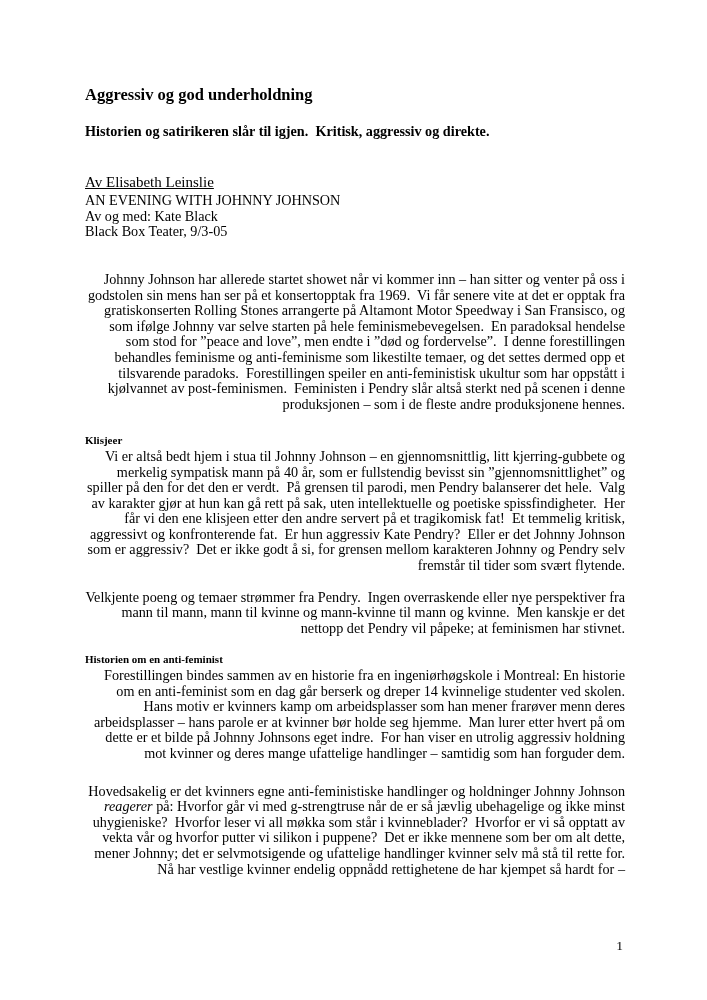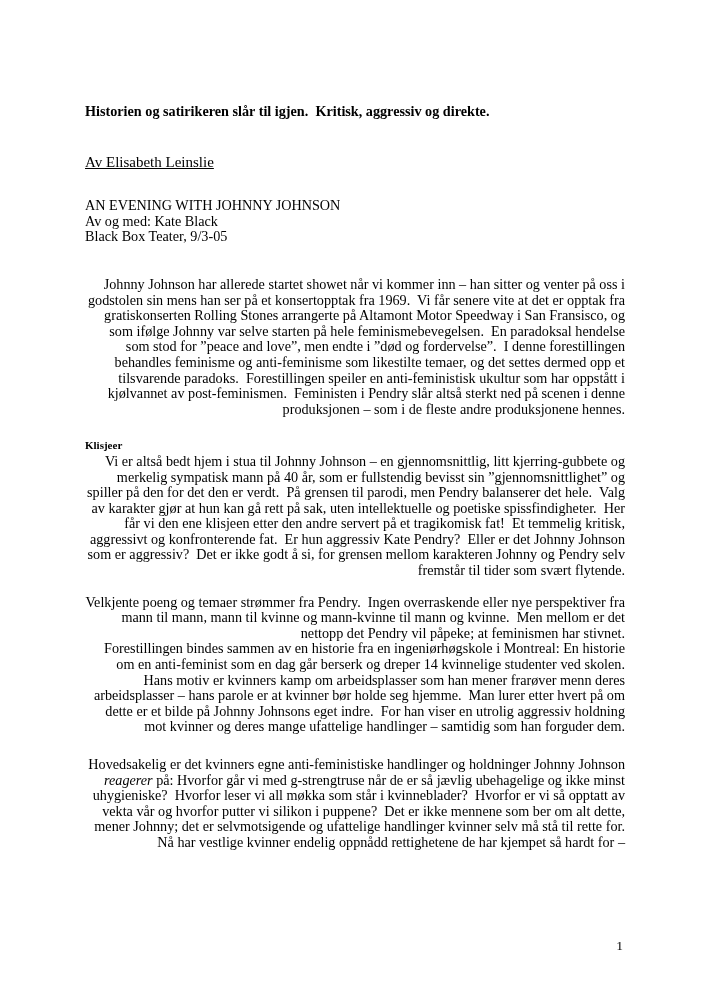--- a/index.html
+++ b/index.html
@@ -45,21 +45,21 @@
     line-height: 15.6px;
     font-weight: bold;
   }
   .byline {
     margin-top: 35px !important;
     font-size: 15px;
     line-height: 15.6px;
     text-decoration: underline;
   }
   .credits {
-    margin-top: 28px;
+    margin-top: 3px;
   }
   .credits p {
     font-size: 14.2px;
     line-height: 15.6px;
   }
   .body-para {
     font-size: 14.2px;
     line-height: 15.6px;
     text-align: right;
   }
@@ -81,39 +81,41 @@
     color: #000000;
   }
   em { }
 </style>
 </head>
 <body>
 
 <div class="page">
   <div class="content">
 
+    <h1 class="article-title">Aggressiv og god underholdning</h1>
 
     <p class="article-subtitle">Historien og satirikeren slår til igjen.  Kritisk, aggressiv og direkte.</p>
 
     <p class="byline">Av Elisabeth Leinslie</p>
 
     <div class="credits">
       <p>AN EVENING WITH JOHNNY JOHNSON</p>
       <p>Av og med: Kate Black</p>
       <p>Black Box Teater, 9/3-05</p>
     </div>
 
     <p class="body-para mt-intro">Johnny Johnson har allerede startet showet når vi kommer inn – han sitter og venter på oss i godstolen sin mens han ser på et konsertopptak fra 1969.  Vi får senere vite at det er opptak fra gratiskonserten Rolling Stones arrangerte på Altamont Motor Speedway i San Fransisco, og som ifølge Johnny var selve starten på hele feminismebevegelsen.  En paradoksal hendelse som stod for ”peace and love”, men endte i ”død og fordervelse”.  I denne forestillingen behandles feminisme og anti-feminisme som likestilte temaer, og det settes dermed opp et tilsvarende paradoks.  Forestillingen speiler en anti-feministisk ukultur som har oppstått i kjølvannet av post-feminismen.  Feministen i Pendry slår altså sterkt ned på scenen i denne produksjonen – som i de fleste andre produksjonene hennes.</p>
 
     <h2 class="section-heading mt-klisjeer">Klisjeer</h2>
 
     <p class="body-para">Vi er altså bedt hjem i stua til Johnny Johnson – en gjennomsnittlig, litt kjerring-gubbete og merkelig sympatisk mann på 40 år, som er fullstendig bevisst sin ”gjennomsnittlighet” og spiller på den for det den er verdt.  På grensen til parodi, men Pendry balanserer det hele.  Valg av karakter gjør at hun kan gå rett på sak, uten intellektuelle og poetiske spissfindigheter.  Her får vi den ene klisjeen etter den andre servert på et tragikomisk fat!  Et temmelig kritisk, aggressivt og konfronterende fat.  Er hun aggressiv Kate Pendry?  Eller er det Johnny Johnson som er aggressiv?  Det er ikke godt å si, for grensen mellom karakteren Johnny og Pendry selv fremstår til tider som svært flytende.</p>
 
-    <p class="body-para mt-blankline">Velkjente poeng og temaer strømmer fra Pendry.  Ingen overraskende eller nye perspektiver fra mann til mann, mann til kvinne og mann-kvinne til mann og kvinne.  Men mellom er det nettopp det Pendry vil påpeke; at feminismen har stivnet.</p>
+    <p class="body-para mt-blankline">Velkjente poeng og temaer strømmer fra Pendry.  Ingen overraskende eller nye perspektiver fra mann til mann, mann til kvinne og mann-kvinne til mann og kvinne.  Men kanskje er det nettopp det Pendry vil påpeke; at feminismen har stivnet.</p>
 
+    <h2 class="section-heading mt-blankline">Historien om en anti-feminist</h2>
 
     <p class="body-para">Forestillingen bindes sammen av en historie fra en ingeniørhøgskole i Montreal: En historie om en anti-feminist som en dag går berserk og dreper 14 kvinnelige studenter ved skolen.  Hans motiv er kvinners kamp om arbeidsplasser som han mener frarøver menn deres arbeidsplasser – hans parole er at kvinner bør holde seg hjemme.  Man lurer etter hvert på om dette er et bilde på Johnny Johnsons eget indre.  For han viser en utrolig aggressiv holdning mot kvinner og deres mange ufattelige handlinger – samtidig som han forguder dem.</p>
 
     <p class="body-para mt-hoved"><span>Hovedsakelig er det kvinners egne anti-feministiske handlinger og holdninger Johnny Johnson </span><em>reagerer</em><span> på: Hvorfor går vi med g-strengtruse når de er så jævlig ubehagelige og ikke minst uhygieniske?  Hvorfor leser vi all møkka som står i kvinneblader?  Hvorfor er vi så opptatt av vekta vår og hvorfor putter vi silikon i puppene?  Det er ikke mennene som ber om alt dette, mener Johnny; det er selvmotsigende og ufattelige handlinger kvinner selv må stå til rette for.  Nå har vestlige kvinner endelig oppnådd rettighetene de har kjempet så hardt for –</span></p>
 
   </div>
 
   <div class="page-footer">1</div>
 </div>
 

